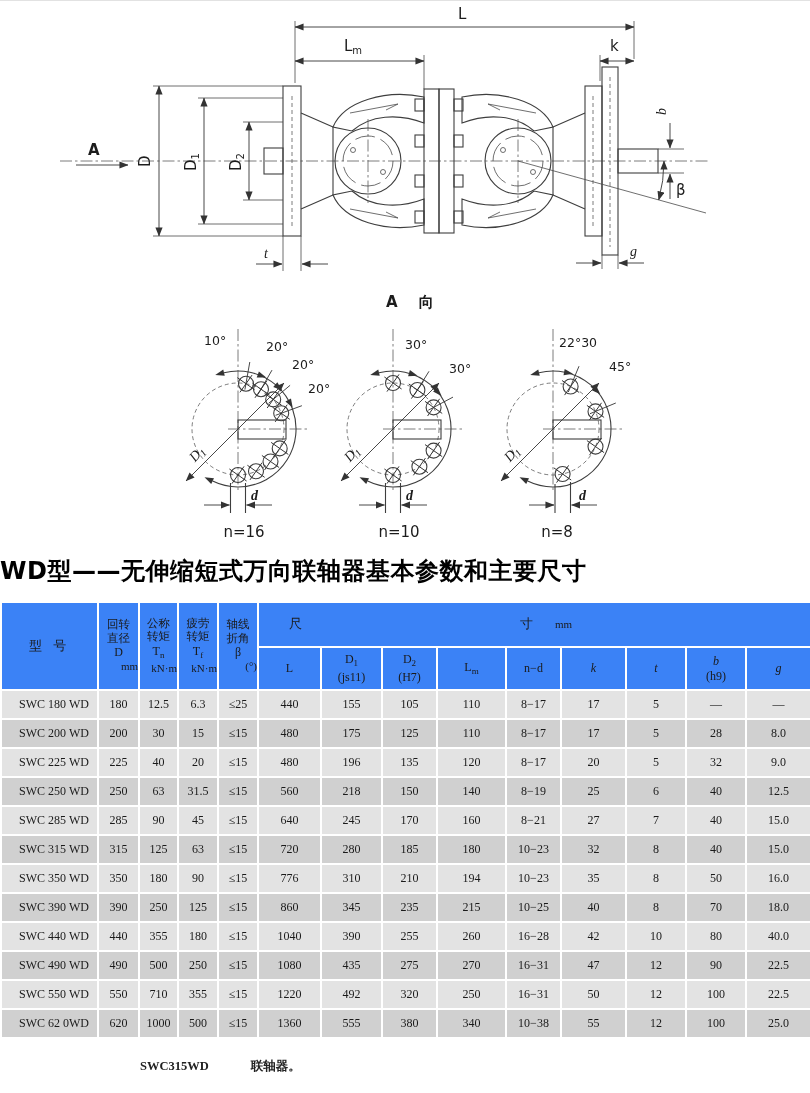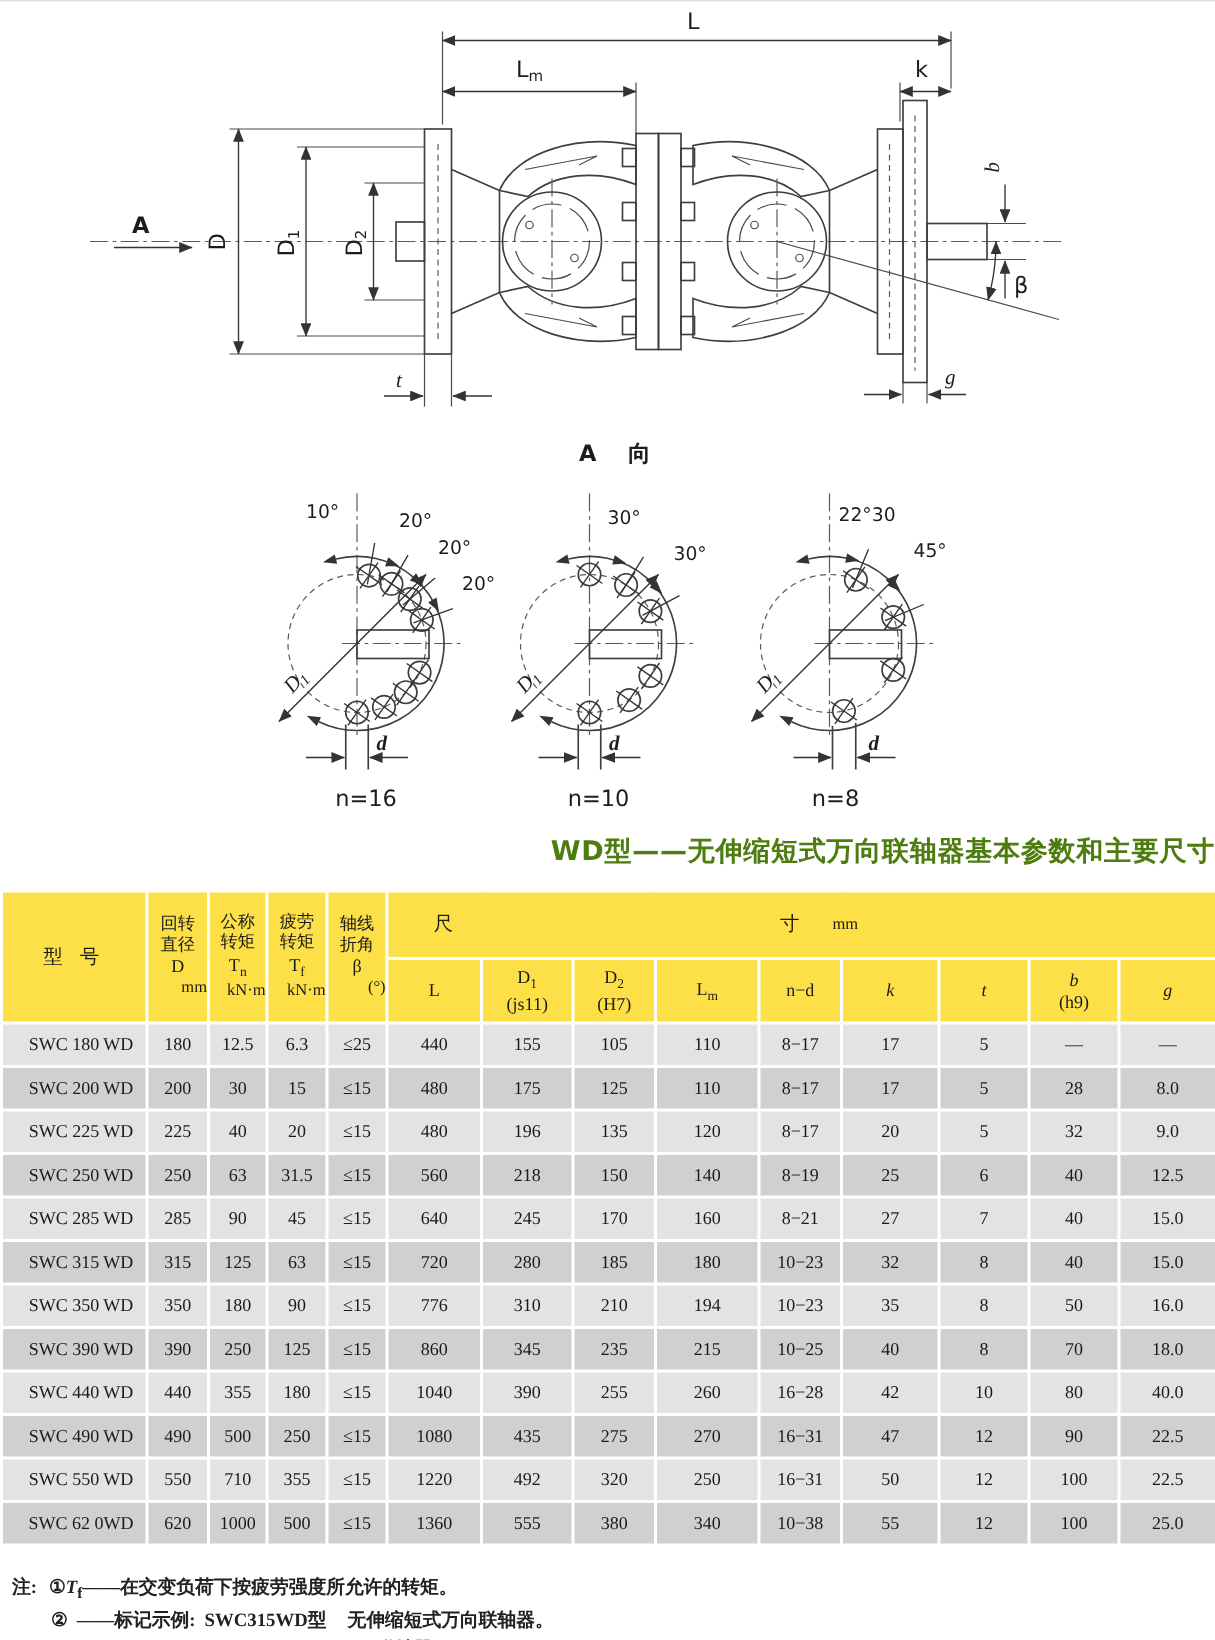--- a/index.html
+++ b/index.html
@@ -14,28 +14,28 @@
   .dsh{stroke:#5a5a5a;stroke-width:0.8;stroke-dasharray:4 3;fill:none;}
   .dim{stroke:#333;stroke-width:0.9;fill:none;}
   text{fill:#1c1c1c;}
   .lbl{font-family:"DejaVu Sans",sans-serif;font-size:15px;}
   .lbl-s{font-size:12.5px;}
   .lbl-b{font-weight:bold;}
   .ser-it{font-family:"Liberation Serif",serif;font-style:italic;font-size:14px;}
   .sub{font-size:10px;}
 
   
-  .title{font-family:"DejaVu Sans",sans-serif;font-weight:bold;font-size:18px;color:#4d7c0f;
-         text-align:right;margin:6px 0 14px 0;letter-spacing:0.5px;}
+  .title{font-family:"DejaVu Sans",sans-serif;font-weight:bold;font-size:24px;color:#000000;
+         text-align:left;margin:6px 0 14px 0;letter-spacing:0.5px;}
 
   
   table.spec{border-collapse:collapse;width:810px;table-layout:fixed;border-top:2px solid #9b9b9b;}
   .spec th,.spec td{border:2px solid #fff;padding:0;text-align:center;vertical-align:middle;
         font-size:12px;font-weight:normal;color:#1a1a1a;line-height:1.25;}
-  .spec thead th{background:#fde047;}
+  .spec thead th{background:#3b82f6;}
   .spec thead tr:nth-child(1){height:45px;}
   .spec thead tr:nth-child(2){height:43px;}
   .spec tbody td{height:27px;background:#e3e3e3;}
   .spec tbody tr.alt td{background:#d0d0d0;}
   .spec td.model{text-align:center;padding-left:9px;}
   .spec .model-h{font-size:13px;letter-spacing:4px;}
   .spec th .cn{font-size:11.5px;line-height:1.2;}
   .spec th .unit{font-size:11px;text-align:right;}
   .spec sub{font-size:9px;}
   .it{font-style:italic;font-family:"Liberation Serif",serif;}
@@ -526,24 +526,18 @@
           <td>10−38</td>
           <td>55</td>
           <td>12</td>
           <td>100</td>
           <td>25.0</td>
         </tr>
       </tbody>
 </table>
 
 <div class="notes">
-  <div>
-    <span class="nlabel">注:</span><span>①</span><span class="it">T</span><sub>f</sub><span>——在交变负荷下按疲劳强度所允许的转矩。</span>
-  </div>
-  <div class="l2">
-    <span>②</span><span class="g1">——标记示例:</span><span class="g1">SWC315WD型</span><span class="g2">无伸缩短式万向联轴器。</span>
-  </div>
   <div class="l3">
     <span>SWC315WD</span><span class="g2" style="margin-left:42px">联轴器。</span>
   </div>
 </div>
 
 </div>
 
 </body></html>

